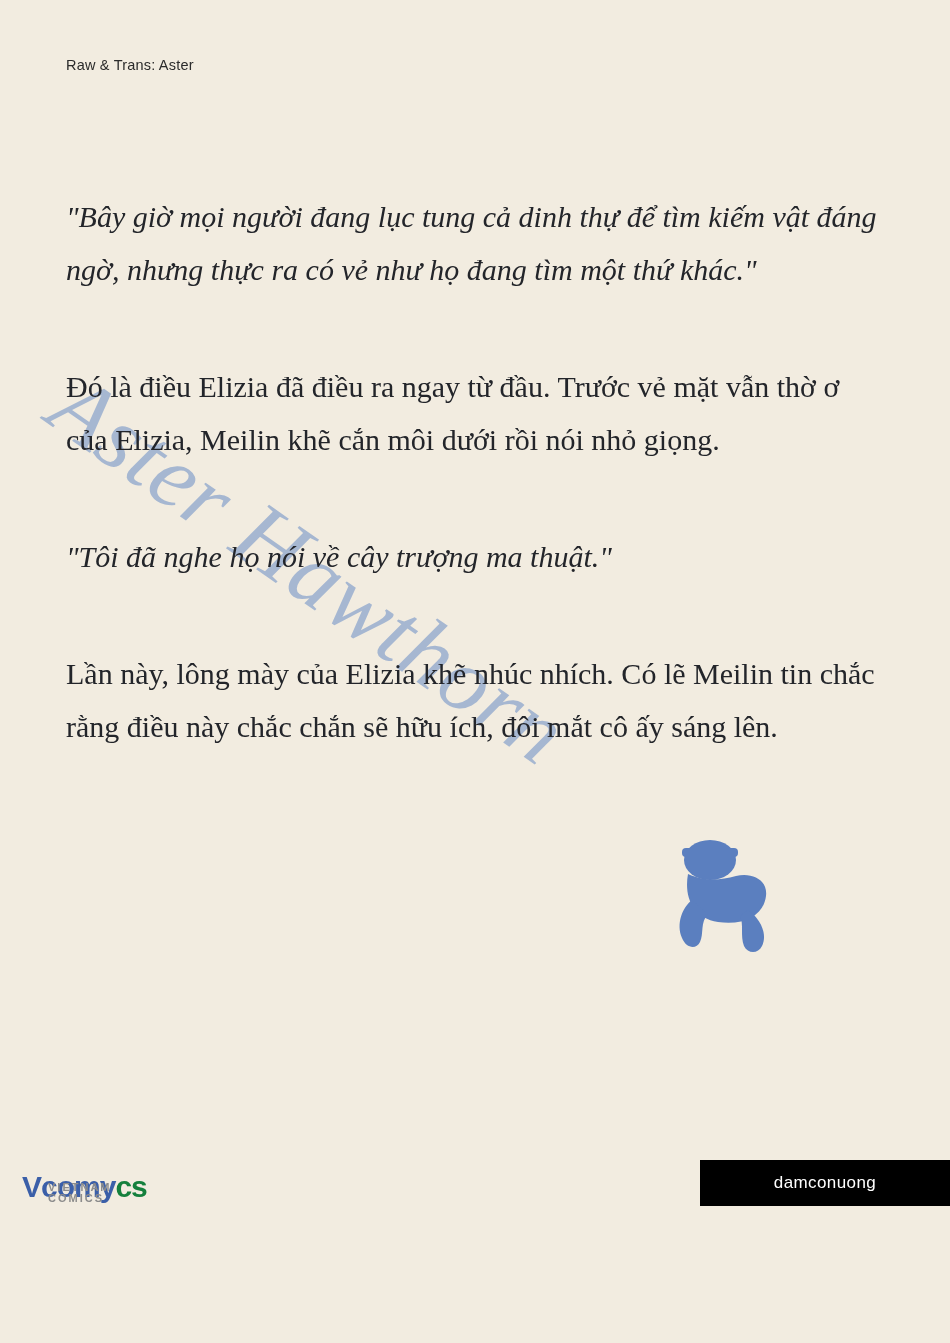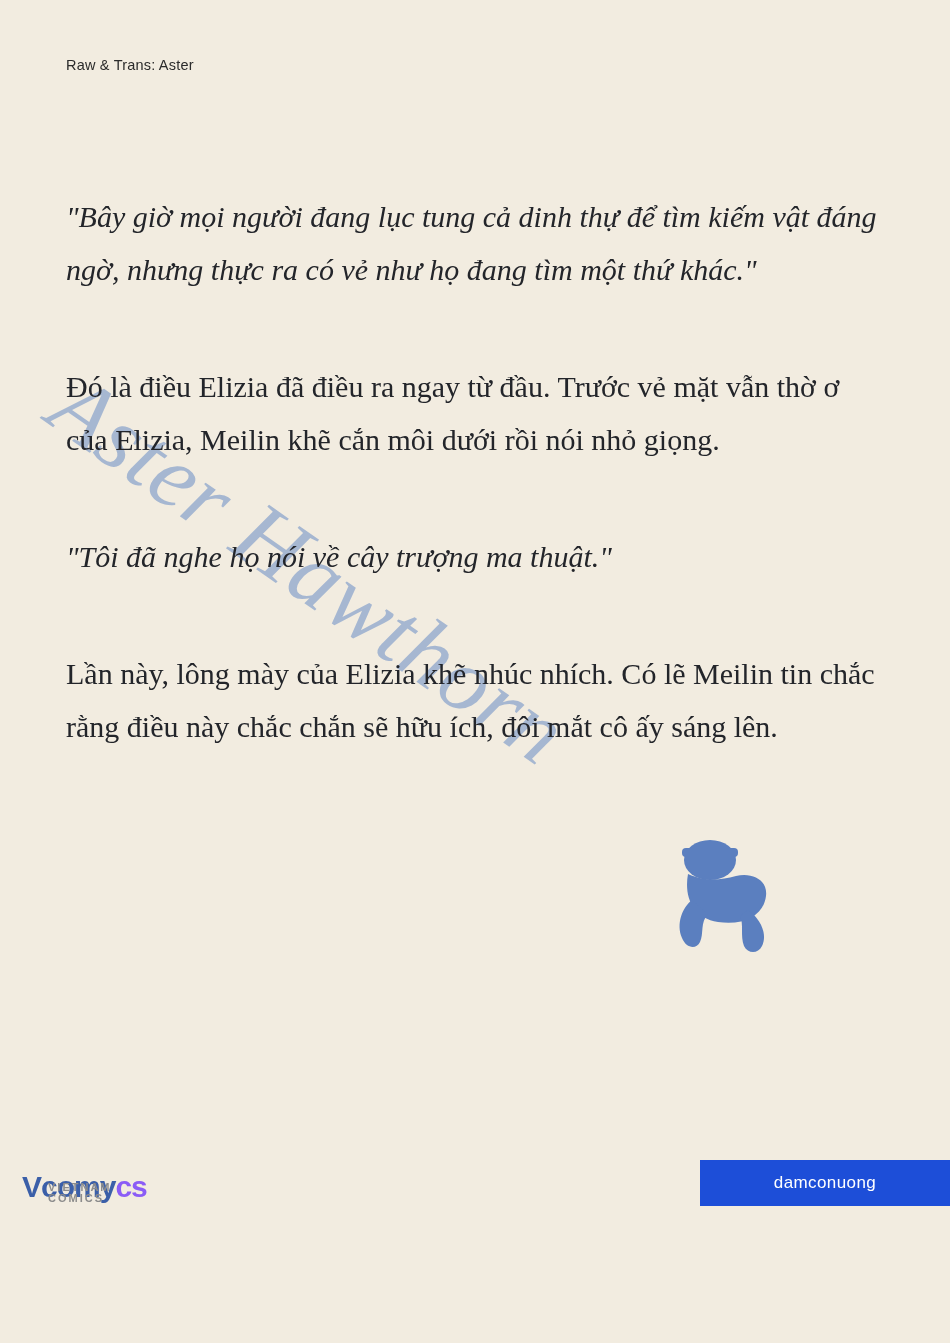--- a/index.html
+++ b/index.html
@@ -100,36 +100,36 @@
     left: 22px;
     bottom: 4px;
     font-family: "Liberation Sans", sans-serif;
     font-size: 30px;
     font-weight: bold;
     letter-spacing: -1px;
     line-height: 1;
   }
   .logo .v { color: #3b5fa8; }
   .logo .comy { color: #3b5fa8; margin-top: 13px; }
-  .logo .cs { color: #8b5cf6; text-align: center; }
+  .logo .cs { color: #15803d; text-align: center; }
   .logo-sub {
     position: absolute;
     left: 26px;
     bottom: -2px;
     font-size: 11px;
     color: #8c8c8c;
     letter-spacing: 2px;
   }
   .brand-right {
     position: absolute;
     right: 0;
     bottom: 0;
     width: 250px;
     height: 46px;
-    background: #1d4ed8;
+    background: #000000;
     display: flex;
     align-items: center;
     justify-content: center;
   }
   .brand-right span {
     font-family: "Liberation Sans", sans-serif;
     font-size: 17px;
     color: #ffffff;
     letter-spacing: 0.4px;
   }

